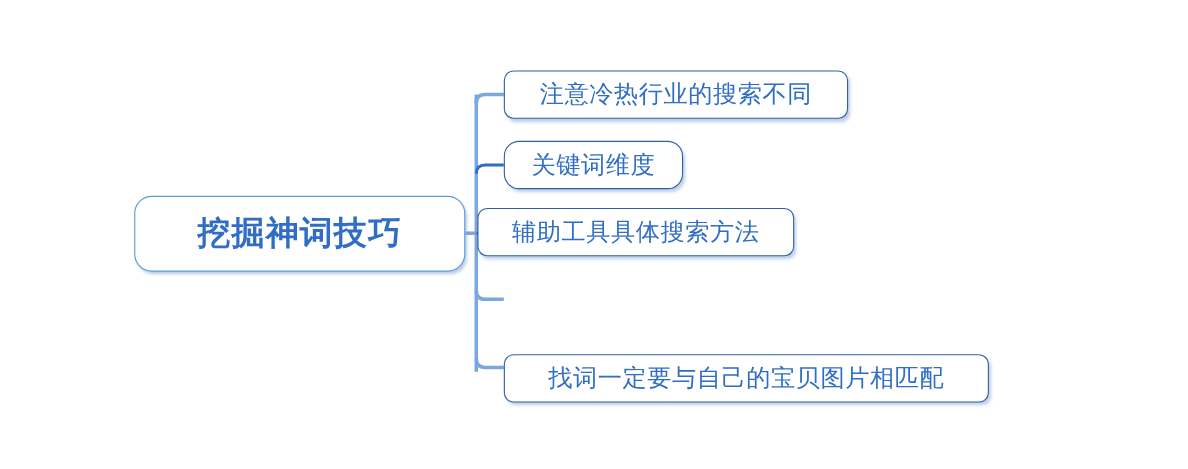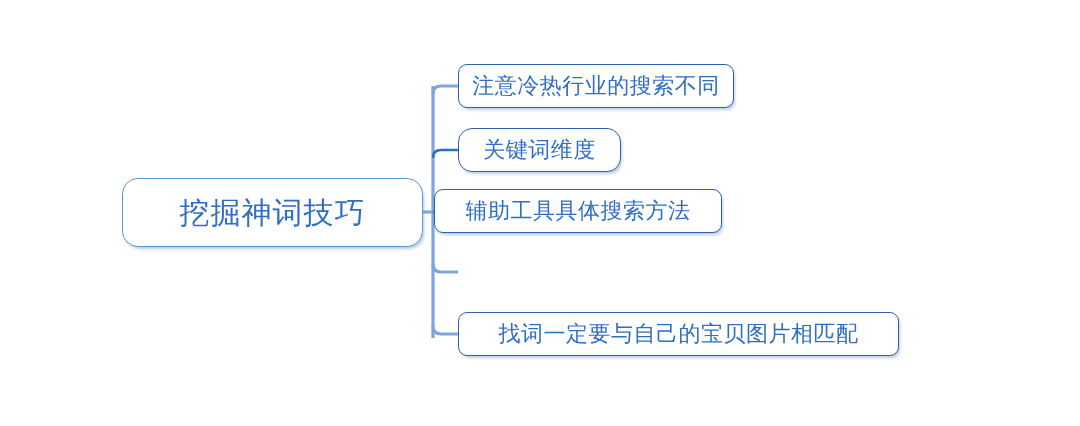--- a/index.html
+++ b/index.html
@@ -39,42 +39,43 @@
     line-height: 1;
   }
   .node-root {
     left: 122px;
     top: 178px;
     width: 301px;
     height: 69px;
     border: 1.6px solid #5b9bd5;
     border-radius: 16px;
     box-shadow: 2px 3px 3px -1px rgba(120, 160, 210, 0.55);
+    font-weight: bold;
   }
   .node-root .node-label {
     color: #2f6ec4;
     font-size: 30px;
     letter-spacing: 1px;
   }
   .node-child {
     border: 1.5px solid #2f5fa8;
     border-radius: 9px;
     height: 44px;
     box-shadow: 2px 3px 3px -1px rgba(120, 160, 210, 0.5);
   }
   .node-child .node-label {
     color: #2f6ec4;
     font-size: 22px;
     letter-spacing: 0.5px;
   }
-  .child-1 { left: 458px; top: 64px;  width: 276px; }
+  .child-1 { left: 458px; top: 64px;  width: 313px; }
   .child-2 { left: 458px; top: 128px; width: 163px; border-radius: 14px; }
   .child-3 { left: 434px; top: 189px; width: 288px; }
   .child-4 { left: 458px; top: 250px; width: 291px; }
-  .child-5 { left: 458px; top: 312px; width: 441px; }
+  .child-5 { left: 458px; top: 322px; width: 441px; }
 </style>
 </head>
 <body>
 
 <div id="mindmap">
 
   <svg id="connector-layer" viewBox="0 0 1080 426" width="1080" height="426" xmlns="http://www.w3.org/2000/svg">
 
     <path d="M 423 212 L 433 212" fill="none" stroke="#7ba7dd" stroke-width="3.2" stroke-linecap="butt"></path>
 

